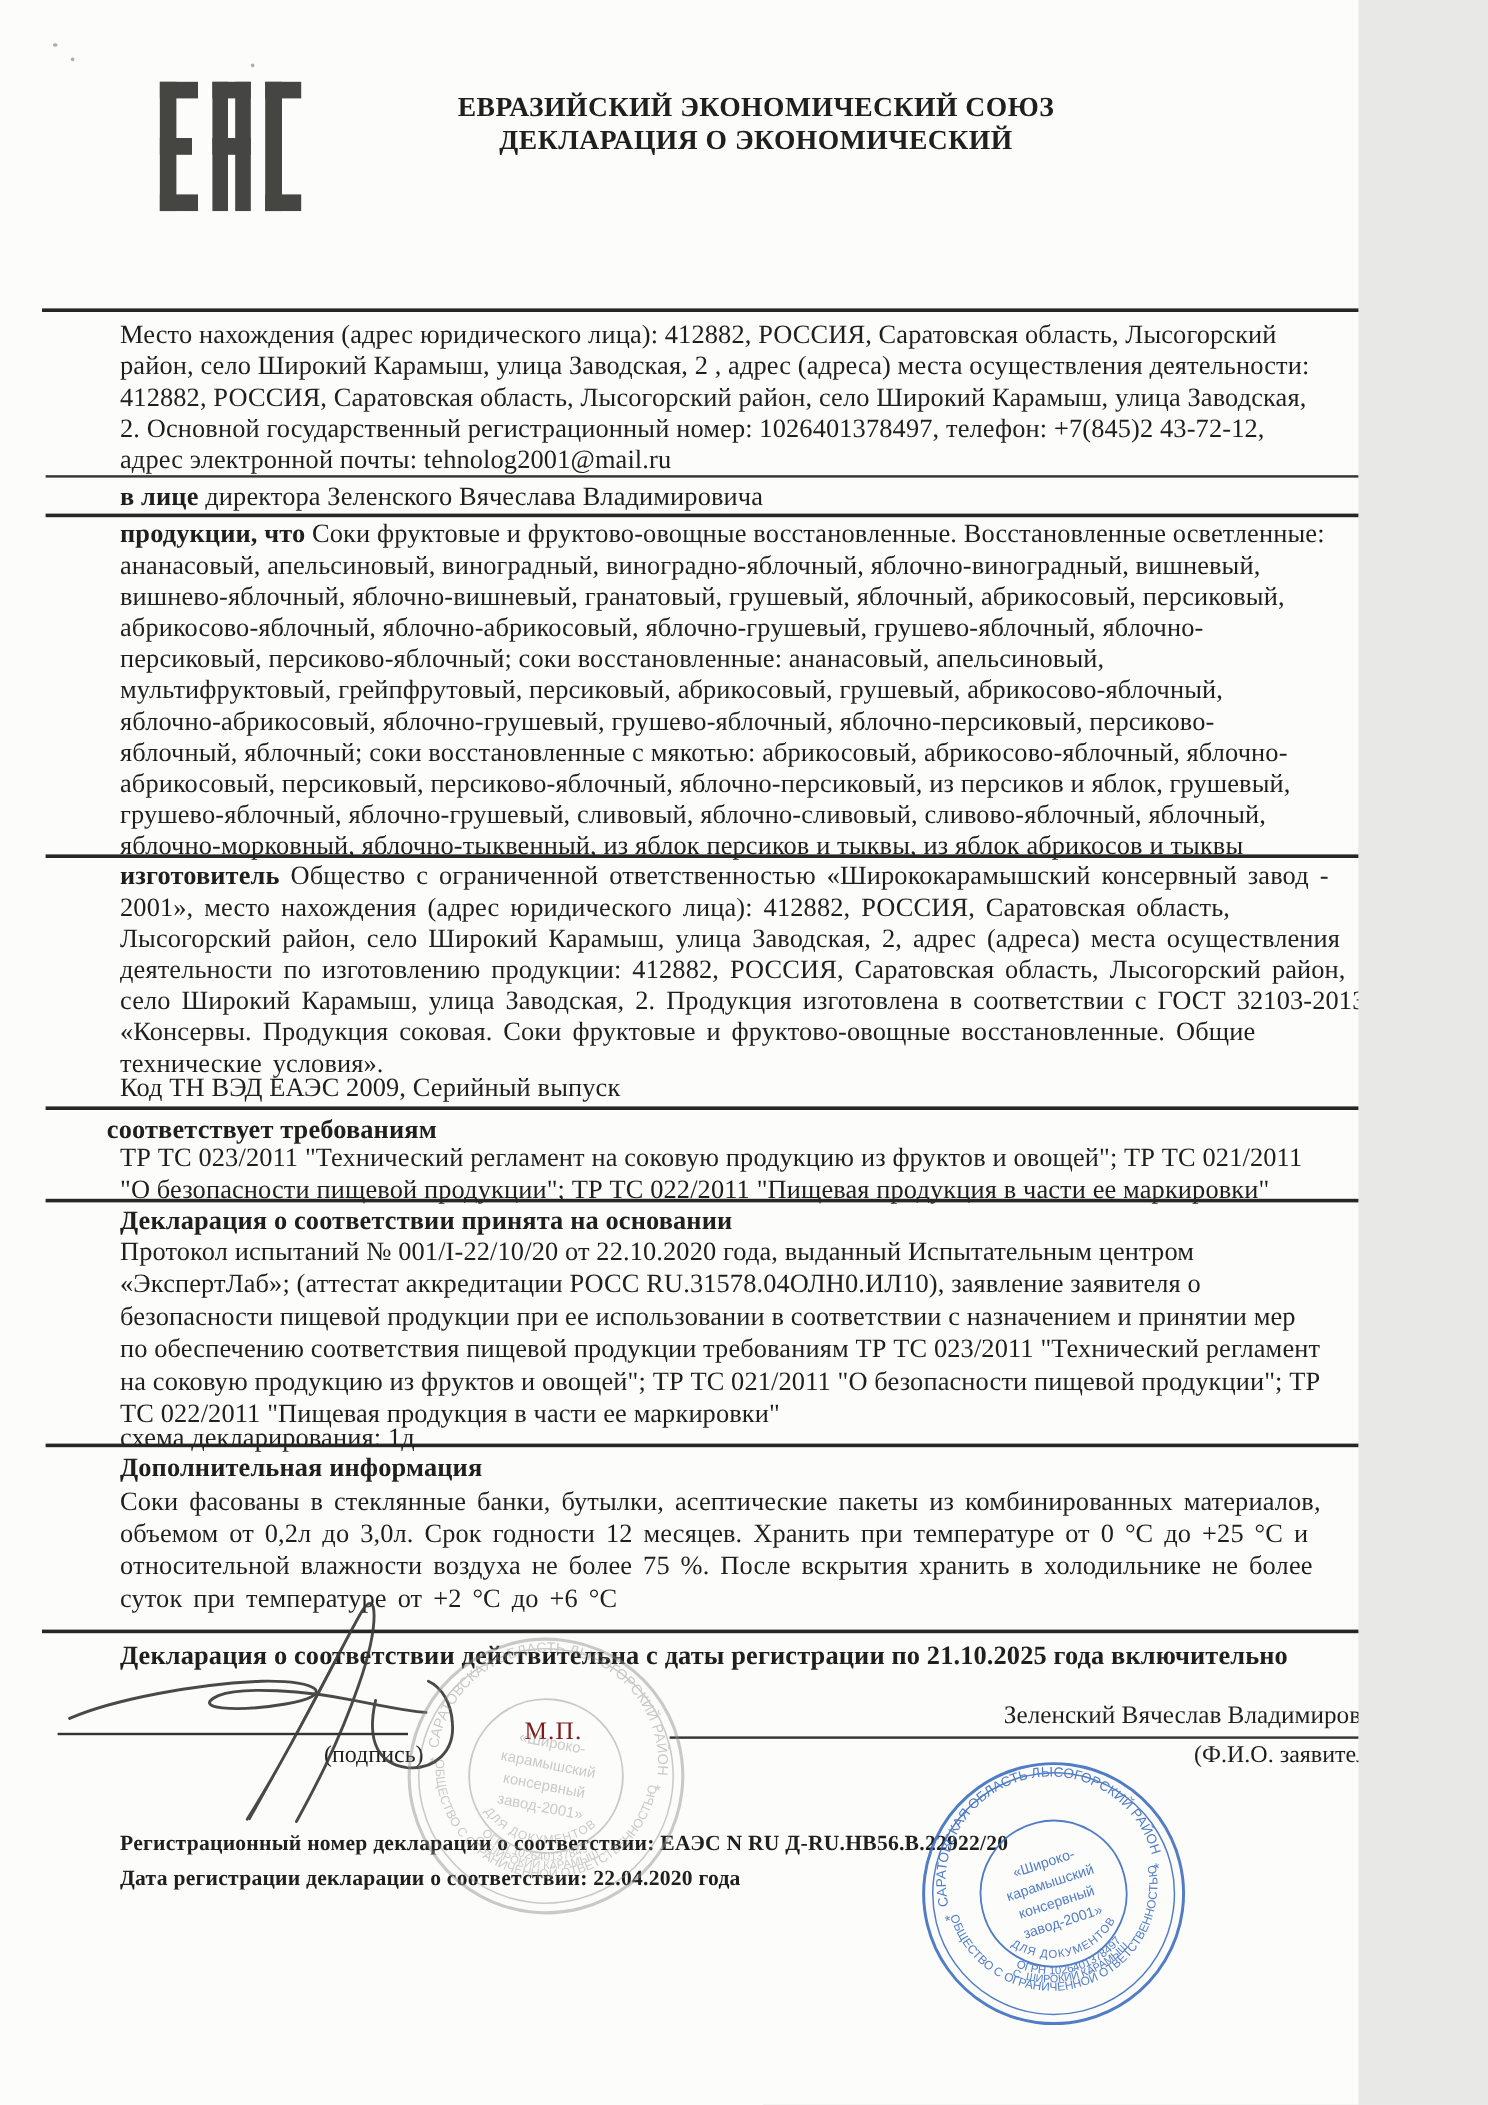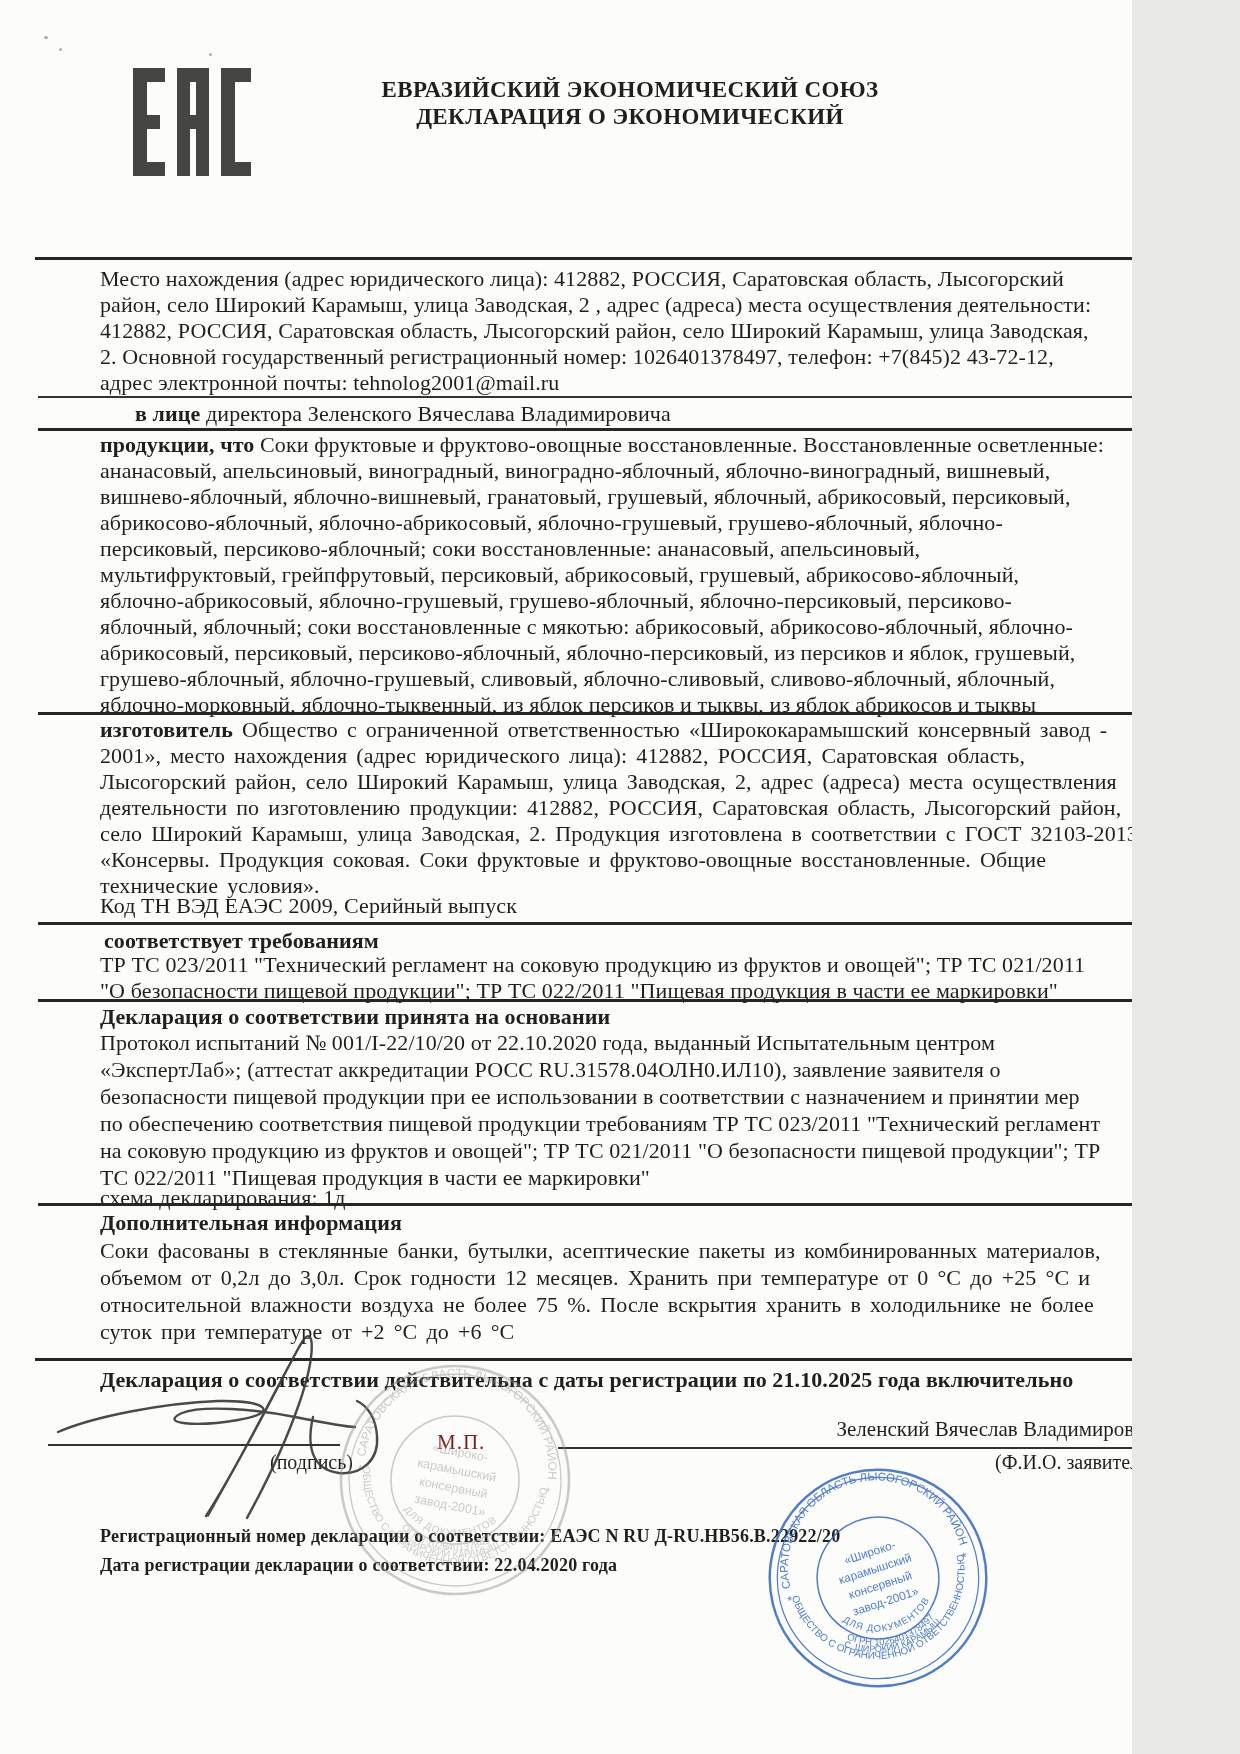--- a/index.html
+++ b/index.html
@@ -61,21 +61,21 @@
   <div class="rule" style="left:35px;top:257px;width:1172px;"></div>
 
   <div class="abs txt" style="left:100px;top:266px;width:1062px;">Место нахождения (адрес юридического лица): 412882, РОССИЯ, Саратовская область, Лысогорский
 район, село Широкий Карамыш, улица Заводская, 2 , адрес (адреса) места осуществления деятельности:
 412882, РОССИЯ, Саратовская область, Лысогорский район, село Широкий Карамыш, улица Заводская,
 2. Основной государственный регистрационный номер: 1026401378497, телефон: +7(845)2 43-72-12,
 адрес электронной почты: tehnolog2001@mail.ru</div>
 
   <div class="rule thin" style="left:38px;top:396px;width:1168px;"></div>
 
-  <div class="abs txt" style="left:100px;top:401px;width:1060px;margin-left:35px;"><b>в лице</b><span> директора Зеленского Вячеслава Владимировича</span></div>
+  <div class="abs txt" style="left:100px;top:401px;width:1060px;"><b>в лице</b><span> директора Зеленского Вячеслава Владимировича</span></div>
 
   <div class="rule" style="left:38px;top:428px;width:1168px;"></div>
 
   <div class="abs txt" style="left:100px;top:432px;width:1062px;"><b>продукции, что</b><span> Соки фруктовые и фруктово-овощные восстановленные. Восстановленные осветленные:
 ананасовый, апельсиновый, виноградный, виноградно-яблочный, яблочно-виноградный, вишневый,
 вишнево-яблочный, яблочно-вишневый, гранатовый, грушевый, яблочный, абрикосовый, персиковый,
 абрикосово-яблочный, яблочно-абрикосовый, яблочно-грушевый, грушево-яблочный, яблочно-
 персиковый, персиково-яблочный; соки восстановленные: ананасовый, апельсиновый,
 мультифруктовый, грейпфрутовый, персиковый, абрикосовый, грушевый, абрикосово-яблочный,
 яблочно-абрикосовый, яблочно-грушевый, грушево-яблочный, яблочно-персиковый, персиково-
@@ -91,21 +91,21 @@
 Лысогорский район, село Широкий Карамыш, улица Заводская, 2, адрес (адреса) места осуществления
 деятельности по изготовлению продукции: 412882, РОССИЯ, Саратовская область, Лысогорский район,
 село Широкий Карамыш, улица Заводская, 2. Продукция изготовлена в соответствии с ГОСТ 32103-2013
 «Консервы. Продукция соковая. Соки фруктовые и фруктово-овощные восстановленные. Общие
 технические условия».</span></div>
 
   <div class="abs txt" style="left:100px;top:893px;width:1060px;">Код ТН ВЭД ЕАЭС 2009, Серийный выпуск</div>
 
   <div class="rule" style="left:38px;top:922px;width:1170px;"></div>
 
-  <div class="abs txt bold" style="left:104px;top:928px;width:1060px;">соответствует требованиям</div>
+  <div class="abs txt bold" style="left:89px;top:928px;width:1060px;">соответствует требованиям</div>
   <div class="abs txt" style="left:100px;top:952px;width:1062px;">ТР ТС 023/2011 "Технический регламент на соковую продукцию из фруктов и овощей"; ТР ТС 021/2011
 "О безопасности пищевой продукции"; ТР ТС 022/2011 "Пищевая продукция в части ее маркировки"</div>
 
   <div class="rule" style="left:38px;top:999px;width:1170px;"></div>
 
   <div class="abs txt bold" style="left:100px;top:1004px;width:1060px;">Декларация о соответствии принята на основании</div>
   <div class="abs txt lh27" style="left:100px;top:1029px;width:1062px;">Протокол испытаний № 001/I-22/10/20 от 22.10.2020 года, выданный Испытательным центром
 «ЭкспертЛаб»; (аттестат аккредитации РОСС RU.31578.04ОЛН0.ИЛ10), заявление заявителя о
 безопасности пищевой продукции при ее использовании в соответствии с назначением и принятии мер
 по обеспечению соответствия пищевой продукции требованиям ТР ТС 023/2011 "Технический регламент

